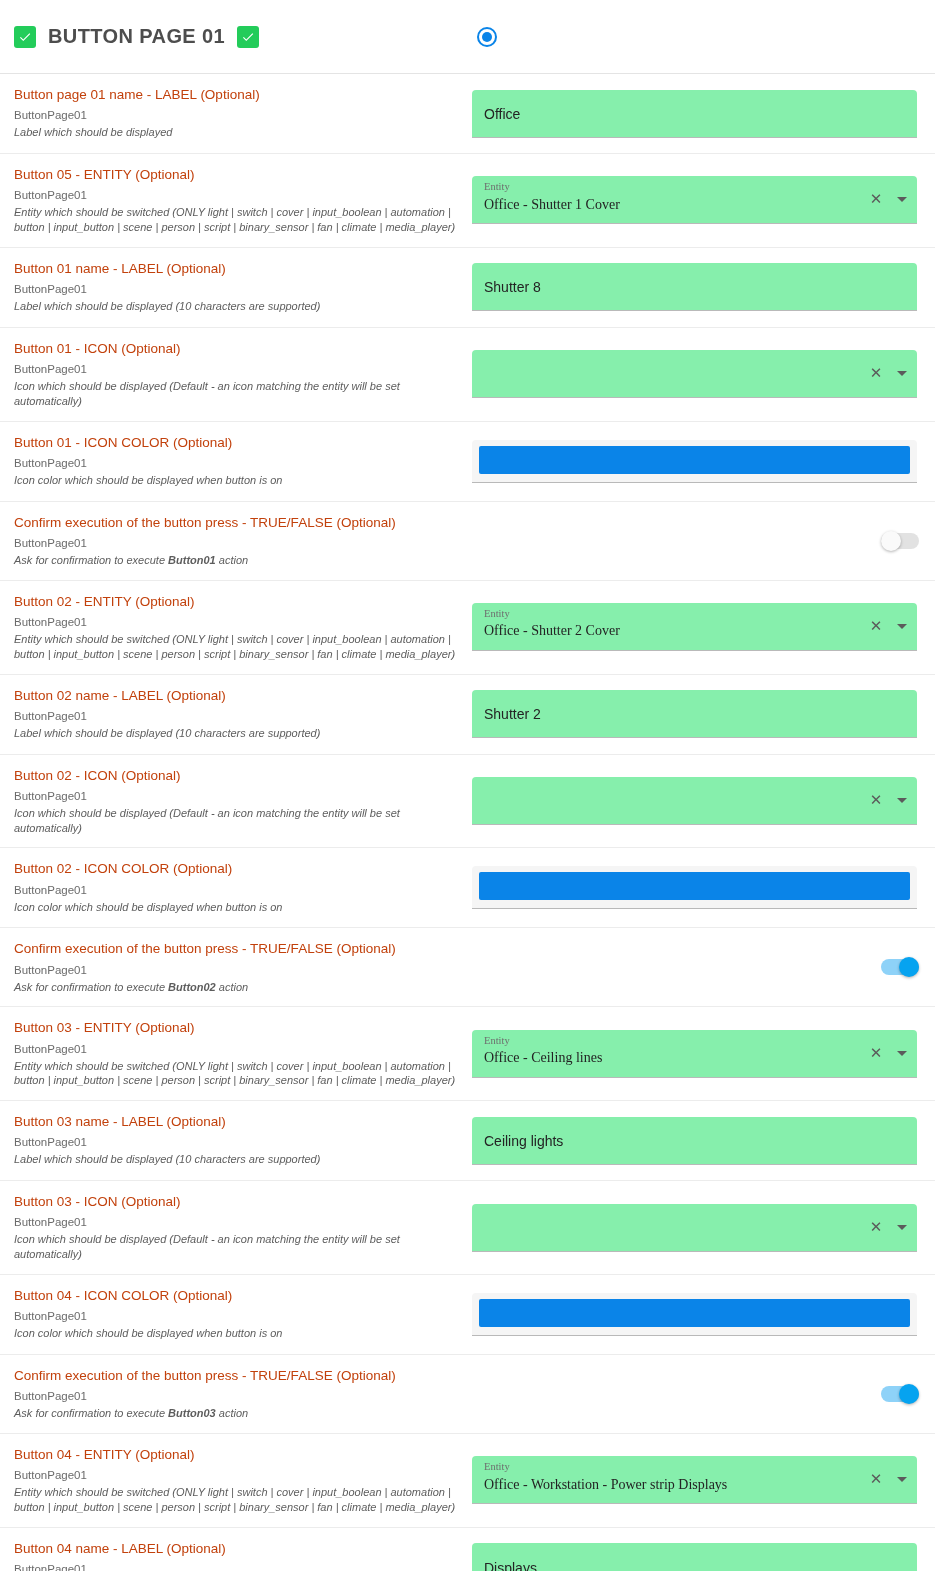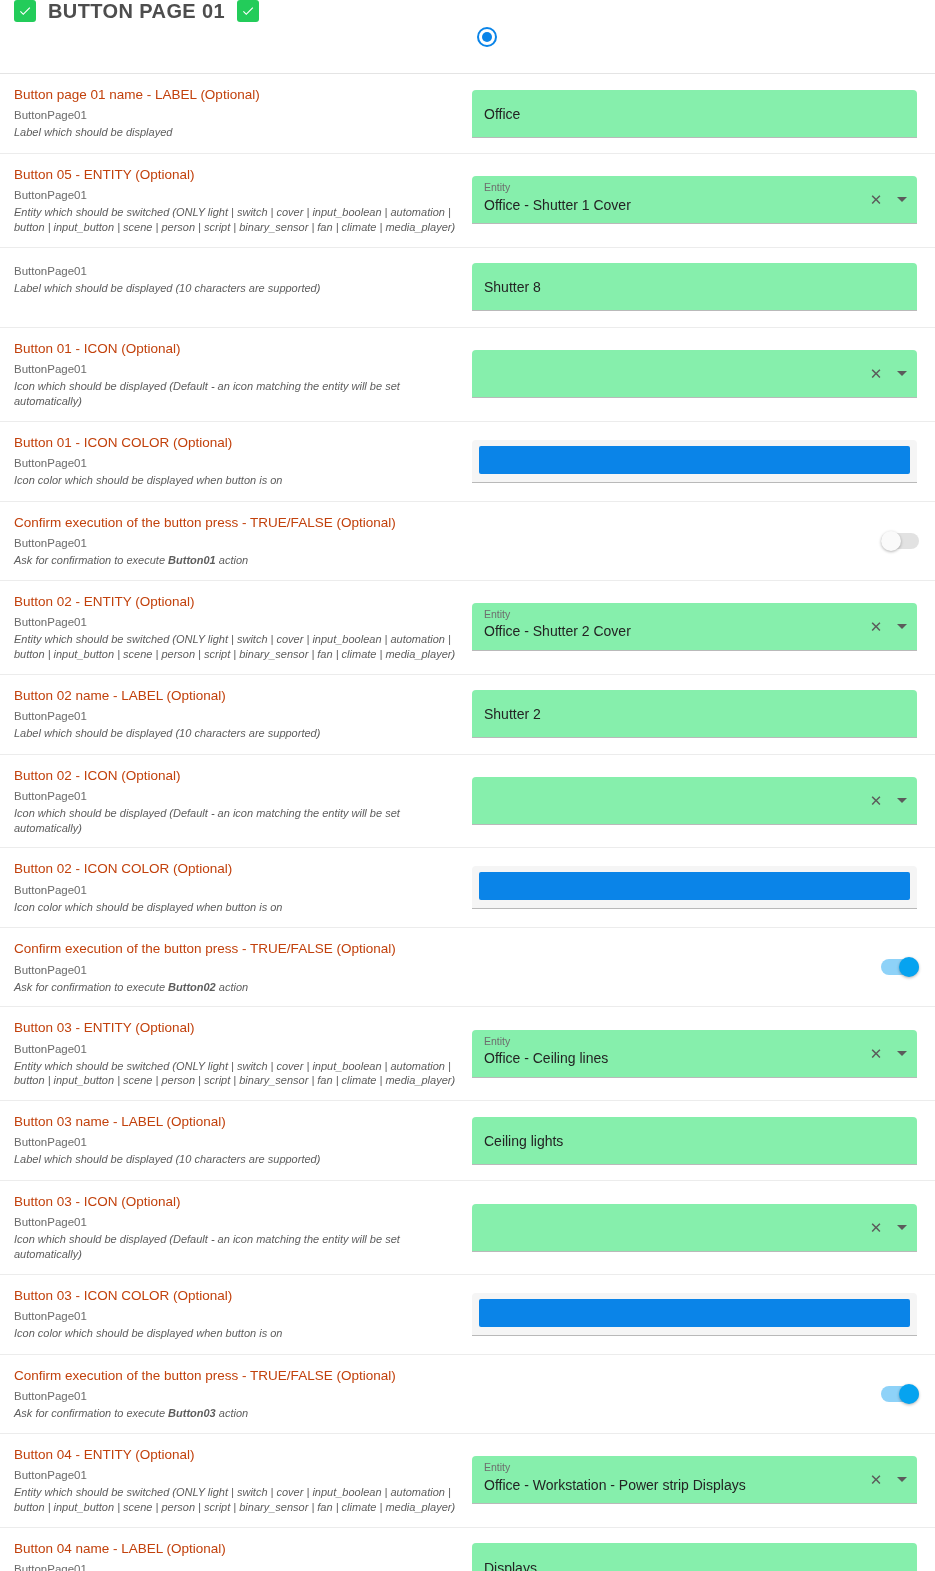--- a/index.html
+++ b/index.html
@@ -13,20 +13,21 @@
     width: 935px;
     background: #ffffff;
     margin: 0 auto;
     position: relative;
   }
 
   
   .header {
     height: 74px;
     display: flex;
+    align-items: center;
     border-bottom: 1px solid #e4e4e4;
     padding: 0 14px;
   }
   .chk {
     width: 22px;
     height: 22px;
     border-radius: 3px;
     background: #23cc5a;
     display: inline-flex;
     align-items: center;
@@ -115,21 +116,21 @@
     display: flex;
     flex-direction: column;
     justify-content: center;
     position: relative;
   }
   .field-value {
     font-size: 14px;
     color: #232323;
     line-height: 1.2;
   }
-  .field.with-label { padding-top: 18px; padding-bottom: 8px; }
+  .field.with-label { padding-top: 18px; padding-bottom: 8px; font-family: Liberation Serif, serif; }
   .field-floatlabel {
     position: absolute;
     top: 5px;
     left: 12px;
     font-size: 10.5px;
     color: #6d6d6d;
   }
   .field-actions {
     position: absolute;
     right: 10px;
@@ -244,20 +245,21 @@
             <div class="field-value">Office - Shutter 1 Cover</div>
             <div class="field-actions">
               <div class="ic-btn">✕</div>
               <div class="caret"></div>
             </div>
           </div>
         </div>
       </div>
       <div class="row">
         <div class="row-left">
+          <div class="lbl-title">Button 01 name - LABEL (Optional)</div>
           <div class="lbl-sub">ButtonPage01</div>
           <div class="lbl-desc">Label which should be displayed (10 characters are supported)</div>
         </div>
         <div class="row-right">
           <div class="field">
             <div class="field-value">Shutter 8</div>
           </div>
         </div>
       </div>
       <div class="row">
@@ -409,21 +411,21 @@
             <div class="field-value"></div>
             <div class="field-actions">
               <div class="ic-btn">✕</div>
               <div class="caret"></div>
             </div>
           </div>
         </div>
       </div>
       <div class="row">
         <div class="row-left">
-          <div class="lbl-title">Button 03 - ICON COLOR (Optional)</div>
+          <div class="lbl-title">Button 04 - ICON COLOR (Optional)</div>
           <div class="lbl-sub">ButtonPage01</div>
           <div class="lbl-desc">Icon color which should be displayed when button is on</div>
         </div>
         <div class="row-right">
           <div class="colorfield">
             <div class="swatch" style="background: rgb(10, 132, 232);"></div>
           </div>
         </div>
       </div>
       <div class="row toggle-row">

